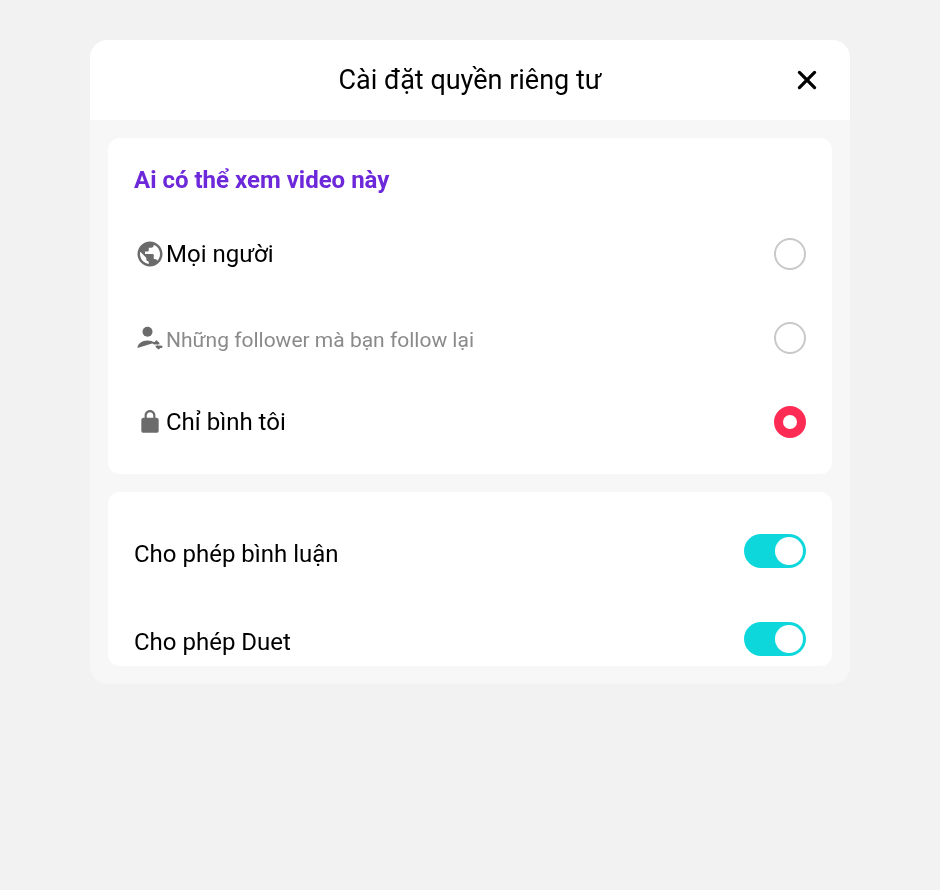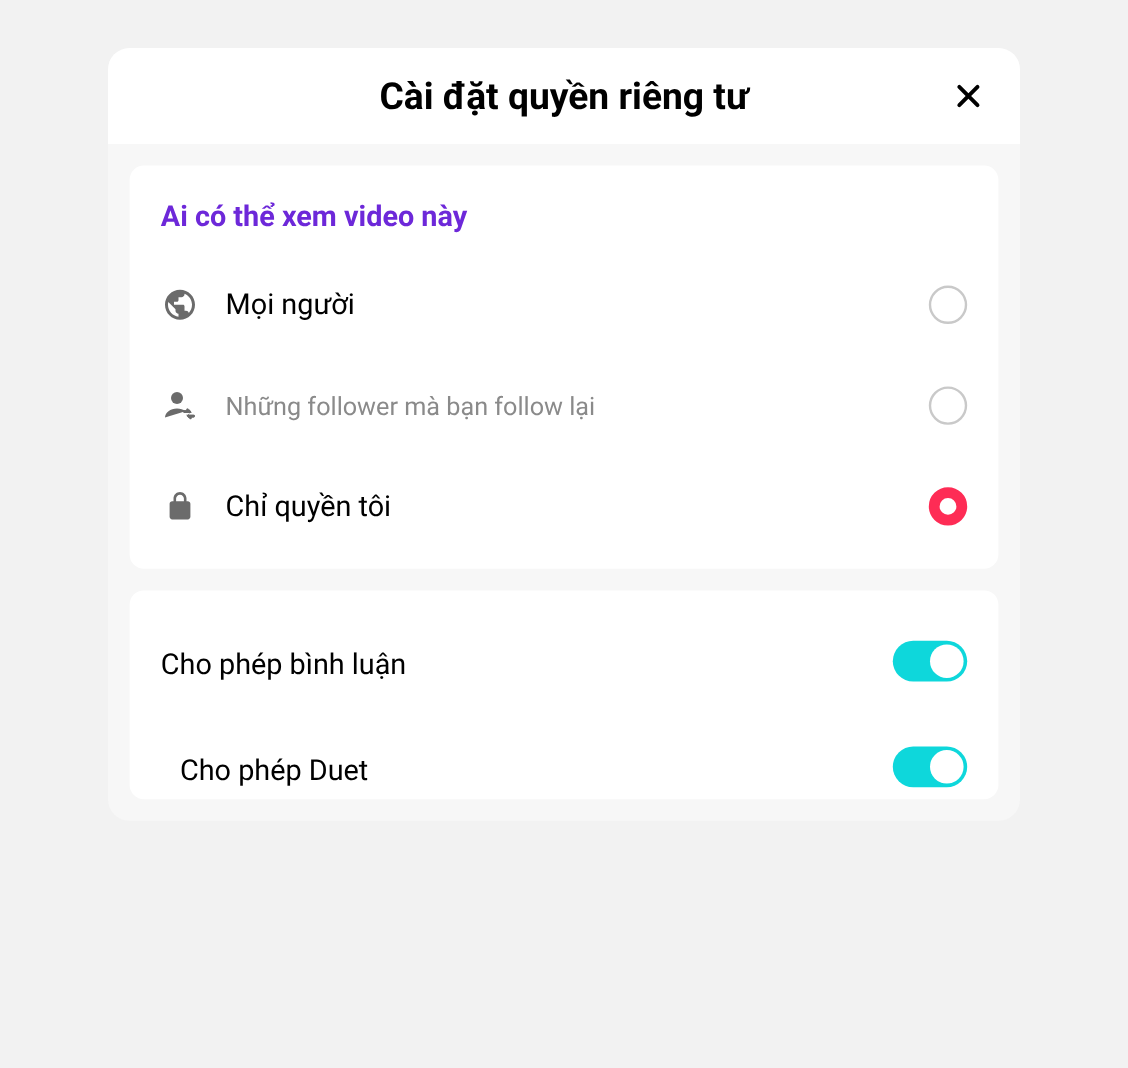--- a/index.html
+++ b/index.html
@@ -22,22 +22,22 @@
     .header {
       background: #fff;
       height: 80px;
       display: flex;
       align-items: center;
       justify-content: center;
       position: relative;
       margin-bottom: 18px;
     }
     .title {
-      font-size: 31px;
-      font-weight: 700;
+      font-size: 27px;
+      font-weight: 400;
       color: #000;
     }
     .close-btn {
       position: absolute;
       right: 26px;
       top: 50%;
       transform: translateY(-50%);
       width: 34px;
       height: 34px;
       cursor: pointer;
@@ -53,21 +53,20 @@
     }
     .section-title {
       font-size: 24px;
       font-weight: 700;
       color: #6d28d9;
       margin-bottom: 36px;
     }
     .radio-row {
       display: flex;
       align-items: center;
-      gap: 22px;
       min-height: 48px;
       cursor: pointer;
       margin-bottom: 36px;
       position: relative;
     }
     .radio-row:last-child { margin-bottom: 0; }
     .radio-row .icon-slot {
       width: 32px;
       height: 32px;
       display: flex;
@@ -102,21 +101,21 @@
       background: #fff;
     }
     .toggle-row {
       display: flex;
       align-items: flex-end;
       justify-content: space-between;
       min-height: 48px;
       cursor: pointer;
       margin-bottom: 40px;
     }
-    .toggle-row:last-child { margin-bottom: 0; margin-left: 16px; }
+    .toggle-row:last-child { margin-bottom: 0; }
     .toggle-label {
       font-size: 24px;
       color: #000;
       font-weight: 400;
     }
     .toggle {
       width: 62px;
       height: 34px;
       background: #0ed7db;
       border-radius: 17px;
@@ -182,21 +181,21 @@
       <div class="radio-circle"></div>
     </div>
 
     <div class="radio-row" style="margin-bottom:0">
       <div class="icon-slot">
         <svg width="26" height="26" viewBox="0 0 24 24" fill="#6b6b6b">
           <path d="M18 8h-1V6c0-2.76-2.24-5-5-5S7 3.24 7 6v2H6c-1.1 0-2 .9-2 2v10c0 1.1.9 2 2 2h12c1.1 0 2-.9 2-2V10c0-1.1-.9-2-2-2zM9 6c0-1.66 1.34-3 3-3s3 1.34 3 3v2H9V6z"></path>
         </svg>
       </div>
       <div class="text-slot">
-        <span class="radio-label">Chỉ quyền tôi</span>
+        <span class="radio-label">Chỉ bình tôi</span>
       </div>
       <div class="radio-circle selected"></div>
     </div>
   </div>
 
   <div class="card second">
     <div class="toggle-row">
       <span class="toggle-label">Cho phép bình luận</span>
       <div class="toggle on"></div>
     </div>

